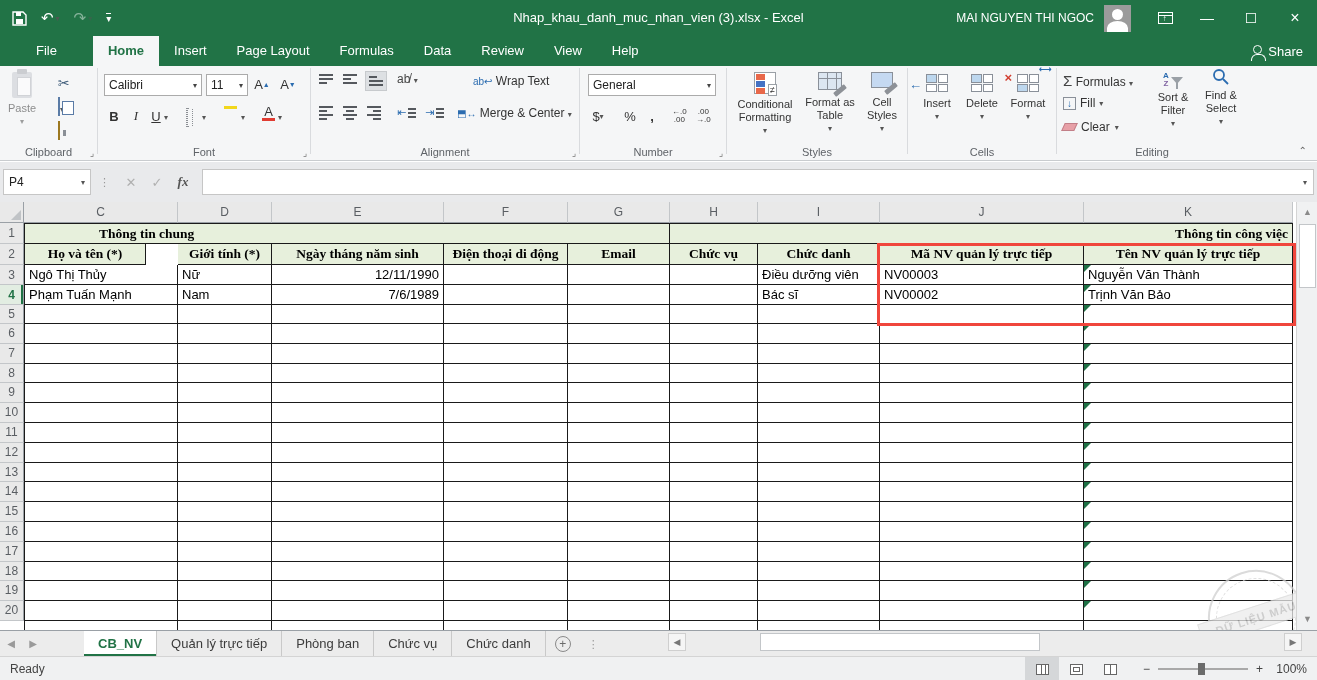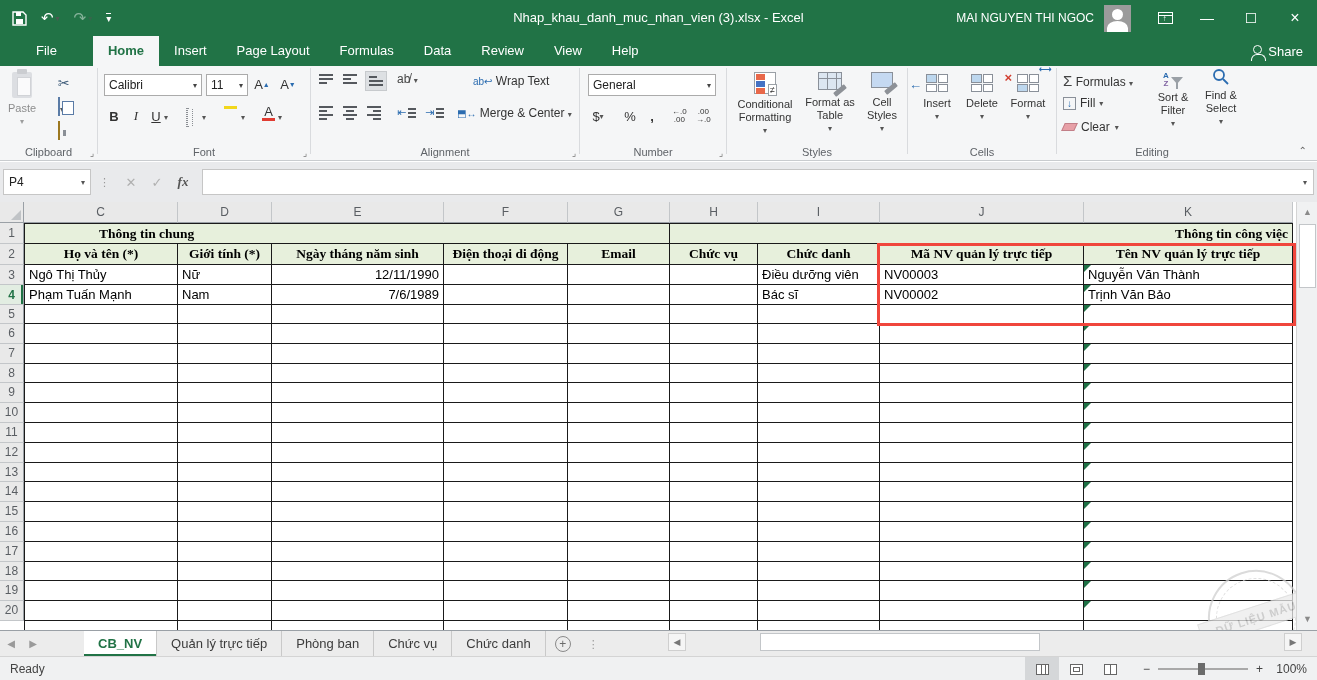--- a/index.html
+++ b/index.html
@@ -476,21 +476,21 @@
       <div class="rowhdr" style="top: 300.2px; height: 19.8px; line-height: 19.8px;">15</div>
       <div class="rowhdr" style="top: 320px; height: 19.8px; line-height: 19.8px;">16</div>
       <div class="rowhdr" style="top: 339.8px; height: 19.8px; line-height: 19.8px;">17</div>
       <div class="rowhdr" style="top: 359.6px; height: 19.8px; line-height: 19.8px;">18</div>
       <div class="rowhdr" style="top: 379.4px; height: 19.8px; line-height: 19.8px;">19</div>
       <div class="rowhdr" style="top: 399.2px; height: 19.8px; line-height: 19.8px;">20</div>
     </div>
   <div id="cells">
       <div class="cell band first toprow" style="left: 24px; width: 646px; top: 21px; height: 21px; padding-left: 74px;">Thông tin chung</div>
       <div class="cell band toprow" style="left: 670px; width: 623px; top: 21px; height: 21px; justify-content: flex-end;">Thông tin công việc</div>
-      <div class="cell first hdr" style="left: 24px; width: 154px; top: 42px; height: 21px;">Họ và tên (*)</div>
+      <div class="cell first hdr" style="left: 24px; width: 122px; top: 42px; height: 21px;">Họ và tên (*)</div>
       <div class="cell hdr" style="left: 178px; width: 94px; top: 42px; height: 21px;">Giới tính (*)</div>
       <div class="cell hdr" style="left: 272px; width: 172px; top: 42px; height: 21px;">Ngày tháng năm sinh</div>
       <div class="cell hdr" style="left: 444px; width: 124px; top: 42px; height: 21px;">Điện thoại di động</div>
       <div class="cell hdr" style="left: 568px; width: 102px; top: 42px; height: 21px;">Email</div>
       <div class="cell hdr" style="left: 670px; width: 88px; top: 42px; height: 21px;">Chức vụ</div>
       <div class="cell hdr" style="left: 758px; width: 122px; top: 42px; height: 21px;">Chức danh</div>
       <div class="cell hdr" style="left: 880px; width: 204px; top: 42px; height: 21px;">Mã NV quản lý trực tiếp</div>
       <div class="cell hdr" style="left: 1084px; width: 209px; top: 42px; height: 21px;">Tên NV quản lý trực tiếp</div>
       <div class="cell first" style="left: 24px; width: 154px; top: 63px; height: 20px;">Ngô Thị Thủy</div>
       <div class="cell" style="left: 178px; width: 94px; top: 63px; height: 20px;">Nữ</div>

